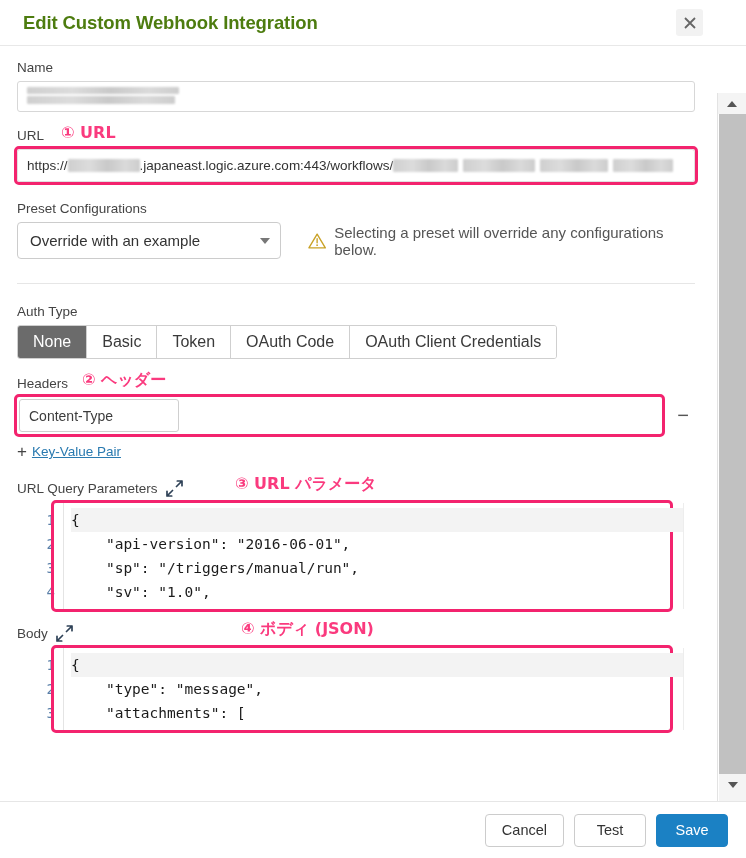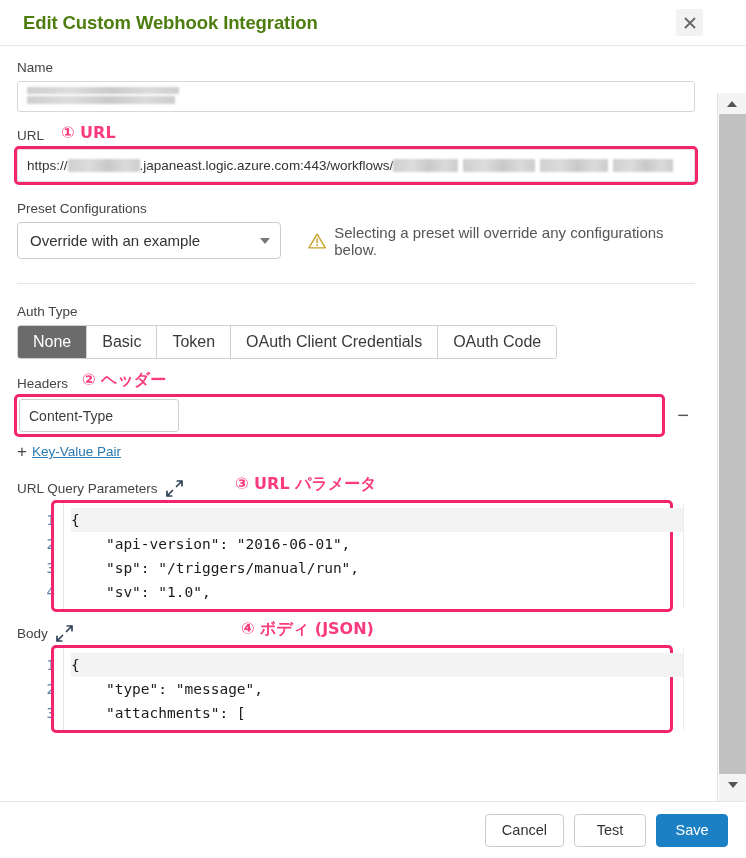--- a/index.html
+++ b/index.html
@@ -443,22 +443,22 @@
       </div>
 
       <hr class="sep">
 
       
       <label class="field-label">Auth Type</label>
       <div class="seg">
         <div class="seg-item active">None</div>
         <div class="seg-item">Basic</div>
         <div class="seg-item">Token</div>
+        <div class="seg-item">OAuth Code</div>
         <div class="seg-item">OAuth Client Credentials</div>
-        <div class="seg-item">OAuth Code</div>
       </div>
 
       
       <div class="label-row" style="margin-top:17px;">
         <span class="field-label">Headers</span>
         <span class="anno" style="left:65px;top:-6px;">② ヘッダー</span>
       </div>
       <div class="hl" style="margin-right:33px;">
         <div class="kv-row" style="padding:2px;">
           <div class="kv-key">Content-Type</div>

